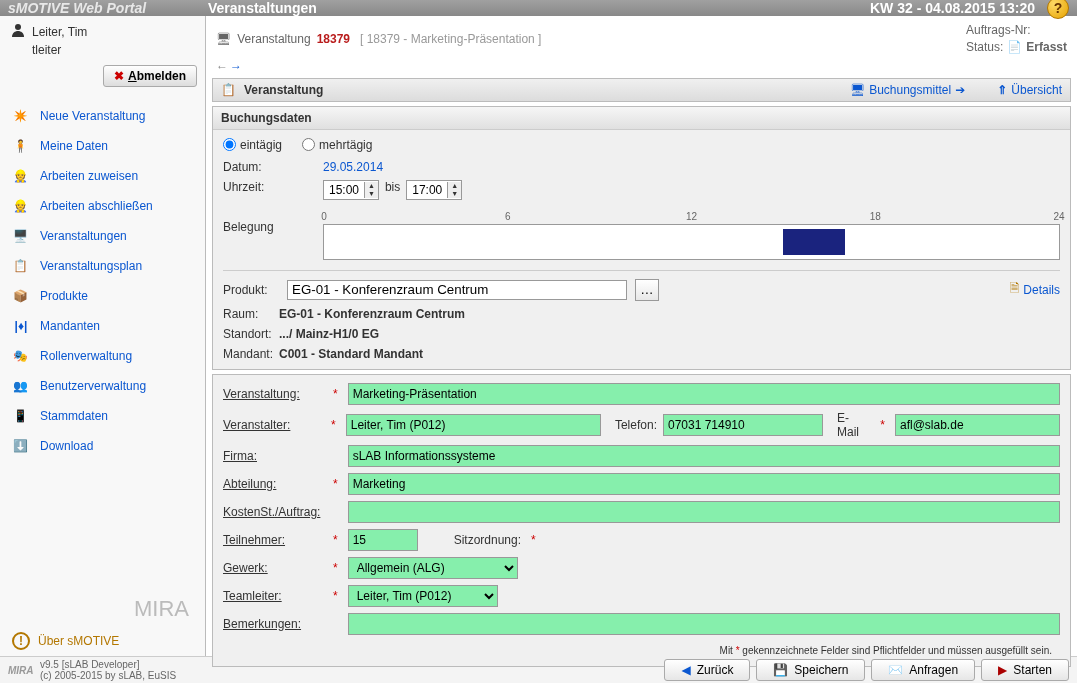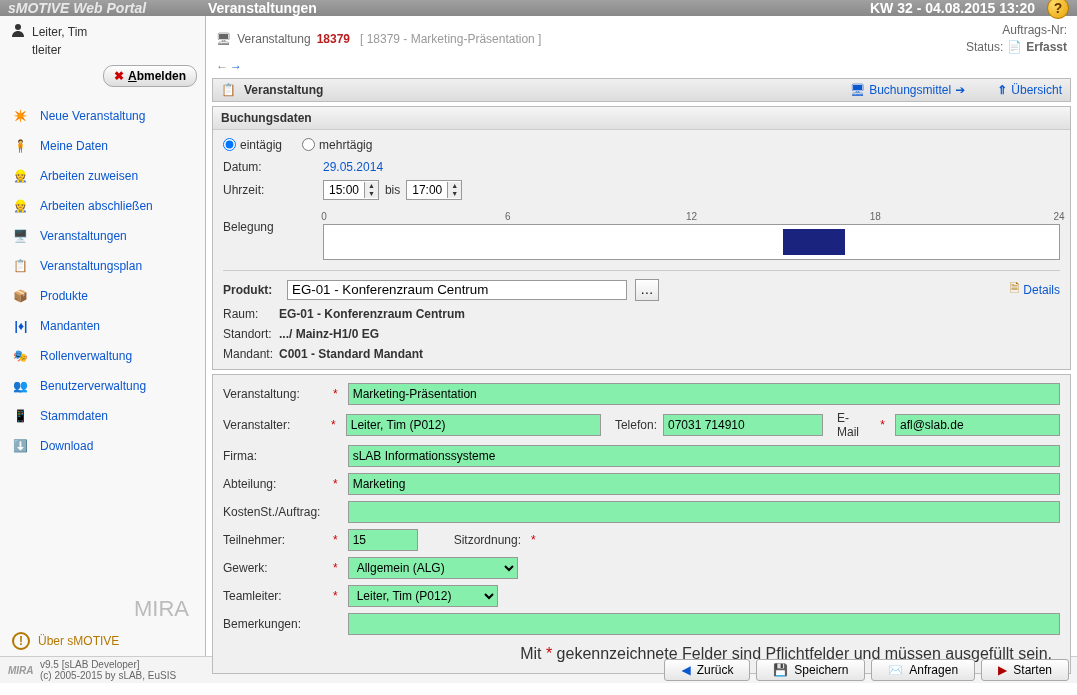--- a/index.html
+++ b/index.html
@@ -41,21 +41,21 @@
   display: flex; flex-direction: column;
 }
 .user-block { padding: 6px 10px 4px; }
 .user-block .name { font-weight: normal; display: flex; align-items: center; gap: 6px; }
 .user-block .login { padding-left: 22px; padding-top: 2px; }
 .logout-wrap { text-align: right; padding: 4px 8px 8px; }
 .logout-btn {
   border: 1px solid #aaa;
   background: linear-gradient(#fff,#ddd);
   padding: 3px 10px;
-  border-radius: 10px;
+  border-radius: 3px;
   cursor: pointer;
   font-size: 12px;
   font-weight: bold;
 }
 .logout-btn .x { color: #c00; margin-right: 4px; font-weight: bold; }
 .nav { padding: 6px 0; flex: 1; }
 .nav-item {
   display: flex; align-items: center; gap: 10px;
   padding: 6px 12px;
   color: #0b57d0; cursor: pointer;
@@ -90,21 +90,21 @@
 .content { flex: 1; display: flex; flex-direction: column; }
 .crumb {
   padding: 6px 10px 0;
   color: #666;
   display: flex; align-items: center;
 }
 .crumb .lead { display: flex; align-items: center; gap: 6px; }
 .crumb .num { font-weight: bold; color: #b91c1c; }
 .crumb .sub { color: #999; margin-left: 4px; }
 .crumb .spacer { flex: 1; }
-.crumb-col { text-align: right; line-height: 1.4; }
+.crumb-col { line-height: 1.4; }
 .nav-arrows { padding: 2px 10px 6px; display: flex; gap: 2px; }
 .arrow { font-weight: bold; cursor: pointer; }
 .arrow.back { color: #888; }
 .arrow.fwd { color: #0b57d0; }
 .section-title {
   background: linear-gradient(#f0f0f0,#dcdcdc);
   border: 1px solid #bbb;
   margin: 0 6px;
   padding: 4px 8px;
   display: flex; align-items: center; gap: 8px;
@@ -119,21 +119,21 @@
 }
 .panel-head {
   background: linear-gradient(#f6f6f6,#e0e0e0);
   padding: 4px 8px;
   font-weight: bold;
   border-bottom: 1px solid #ccc;
 }
 .panel-body { padding: 8px 10px; }
 .radio-row { display: flex; gap: 20px; margin-bottom: 8px; }
 .radio-row label { display: flex; align-items: center; gap: 4px; }
-.field-row { display: flex; align-items: center; margin-bottom: 6px; }
+.field-row { display: flex; align-items: flex-start; margin-bottom: 6px; }
 .field-row .lbl { width: 100px; }
 .field-row .val-link { color: #0b57d0; cursor: pointer; }
 .spinner {
   display: inline-flex; align-items: center;
   border: 1px solid #999; background: #fff; height: 20px;
 }
 .spinner input { border: none; width: 40px; text-align: center; font-size: 12px; outline: none; }
 .spinner .spins { display: flex; flex-direction: column; border-left: 1px solid #999; }
 .spinner .spins span { font-size: 7px; padding: 0 3px; cursor: pointer; line-height: 8px; background: #eee; }
 .timeline {
@@ -143,42 +143,42 @@
   height: 36px;
   position: relative;
 }
 .timeline .ticks { position: absolute; top: -14px; left: 0; right: 0; font-size: 10px; color: #666; }
 .timeline .tick { position: absolute; transform: translateX(-50%); }
 .timeline .slot {
   position: absolute; top: 4px; bottom: 4px;
   background: #1a237e;
 }
 .prod-row { display: flex; align-items: center; gap: 8px; margin-top: 8px; }
-.prod-row .lbl { width: 56px; font-weight: bold; }
+.prod-row .lbl { width: 56px; }
 .prod-row input[type=text] {
   flex: 1; max-width: 340px;
   border: 1px solid #999; padding: 2px 4px; height: 20px; background: #fff;
 }
 .sq-btn {
   width: 24px; height: 22px;
   border: 1px solid #999; background: linear-gradient(#fff,#e8e8e8);
   cursor: pointer; text-align: center;
 }
 .info-row { margin-top: 6px; display: flex; }
 .info-row .lbl { width: 56px; }
 .info-row .val { font-weight: bold; }
 .details-link { margin-left: auto; color: #0b57d0; cursor: pointer; display: inline-flex; gap: 4px; align-items: center; }
 .form-grid .row { display: flex; align-items: center; margin-bottom: 6px; gap: 6px; }
-.form-grid .lbl { width: 100px; }
+.form-grid .lbl { width: 100px; text-decoration: underline; }
 .req { color: #c00; margin: 0 4px; }
 .form-grid input[type=text], .form-grid select {
   border: 1px solid #999; padding: 2px 4px; height: 22px; background: #86efac; font-size: 12px;
 }
 .wfull { flex: 1; }
-.note { color: #c00; text-align: right; padding: 4px 8px 2px; font-size: 16px; }
+.note { color: #c00; text-align: right; padding: 4px 8px 2px; font-size: 10px; }
 .note span.black { color: #333; }
 .icon-doc { color: #b37700; }
 svg.mini { width: 16px; height: 16px; }
 .status-box { display: inline-flex; align-items: center; gap: 4px; }
 </style>
 </head>
 <body>
 
 <div class="titlebar">
   <div class="app">sMOTIVE Web Portal</div>

